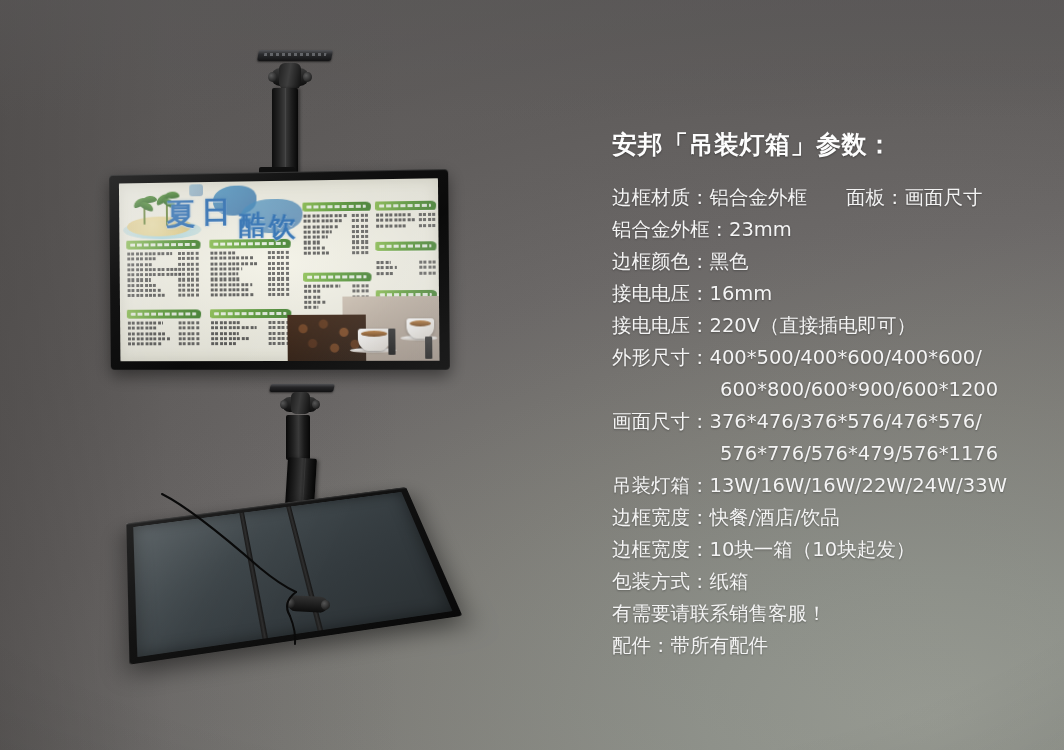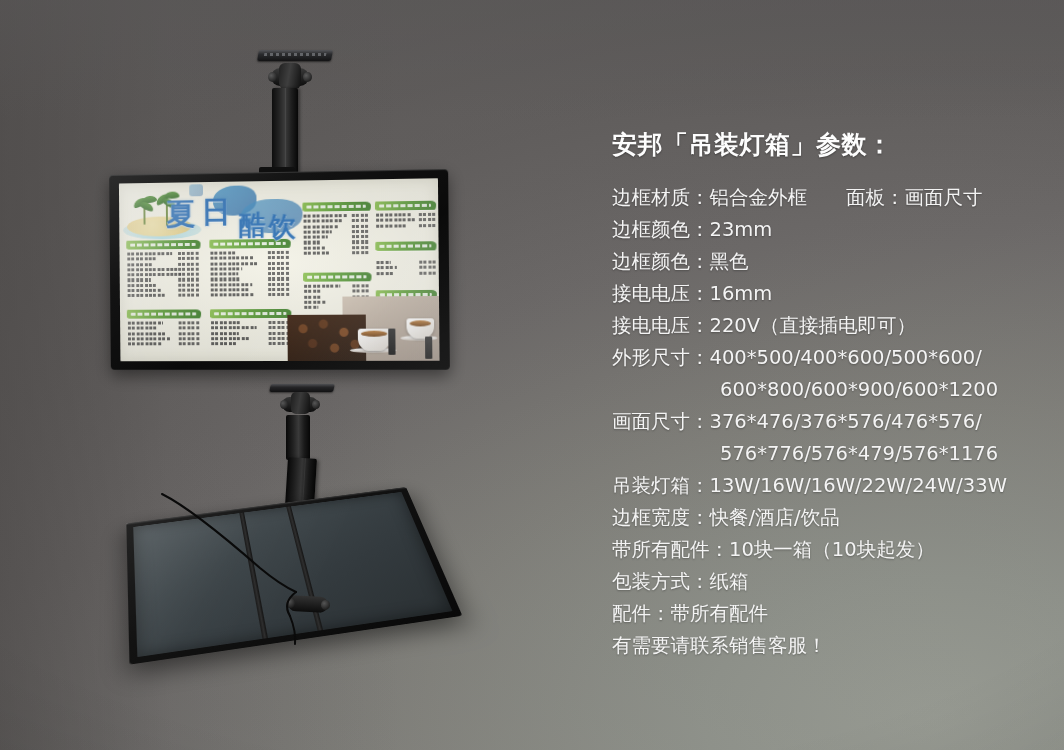--- a/index.html
+++ b/index.html
@@ -528,30 +528,30 @@
       <path d="M42,122 C70,136 108,168 140,196 C152,206 163,214 176,220" fill="none" stroke="#0a0a0a" stroke-width="2.1" stroke-linecap="round"></path>
       <path d="M176,220 C168,226 164,234 170,244" fill="none" stroke="#0a0a0a" stroke-width="2.1" stroke-linecap="round"></path>
       <path d="M170,244 C174,254 176,262 175,272" fill="none" stroke="#0a0a0a" stroke-width="2" stroke-linecap="round"></path>
     </svg>
   </div>
 
   <div id="spec">
     <div class="head">安邦「吊装灯箱」参数：</div>
     <div id="spec-lines">
         <div class="ln">边框材质：铝合金外框　　面板：画面尺寸</div>
-        <div class="ln">边框颜色：23mm</div>
+        <div class="ln">铝合金外框：23mm</div>
         <div class="ln">边框颜色：黑色</div>
         <div class="ln">接电电压：16mm</div>
         <div class="ln">接电电压：220V（直接插电即可）</div>
-        <div class="ln">外形尺寸：400*500/400*600/500*600/</div>
+        <div class="ln">外形尺寸：400*500/400*600/400*600/</div>
         <div class="ln cont">600*800/600*900/600*1200</div>
         <div class="ln">画面尺寸：376*476/376*576/476*576/</div>
         <div class="ln cont">576*776/576*479/576*1176</div>
         <div class="ln">吊装灯箱：13W/16W/16W/22W/24W/33W</div>
         <div class="ln">边框宽度：快餐/酒店/饮品</div>
-        <div class="ln">带所有配件：10块一箱（10块起发）</div>
+        <div class="ln">边框宽度：10块一箱（10块起发）</div>
         <div class="ln">包装方式：纸箱</div>
+        <div class="ln">有需要请联系销售客服！</div>
         <div class="ln">配件：带所有配件</div>
-        <div class="ln">有需要请联系销售客服！</div>
       </div>
   </div>
 
 </div>
 
 </body></html>

